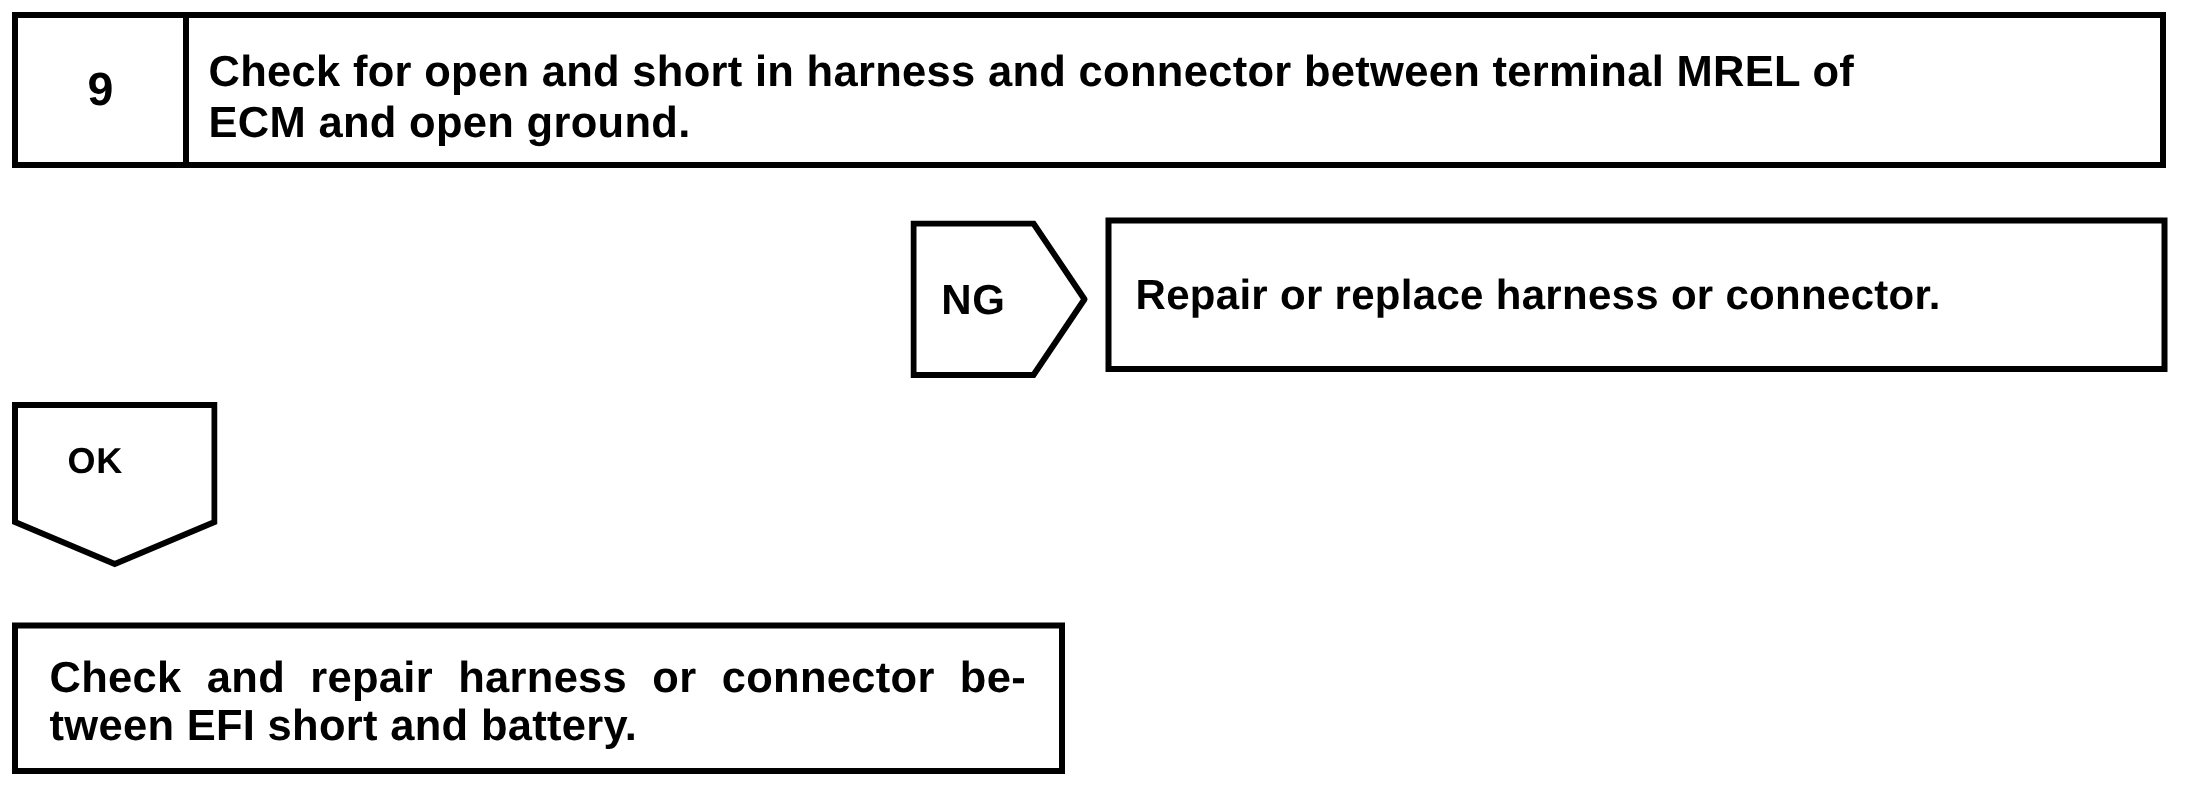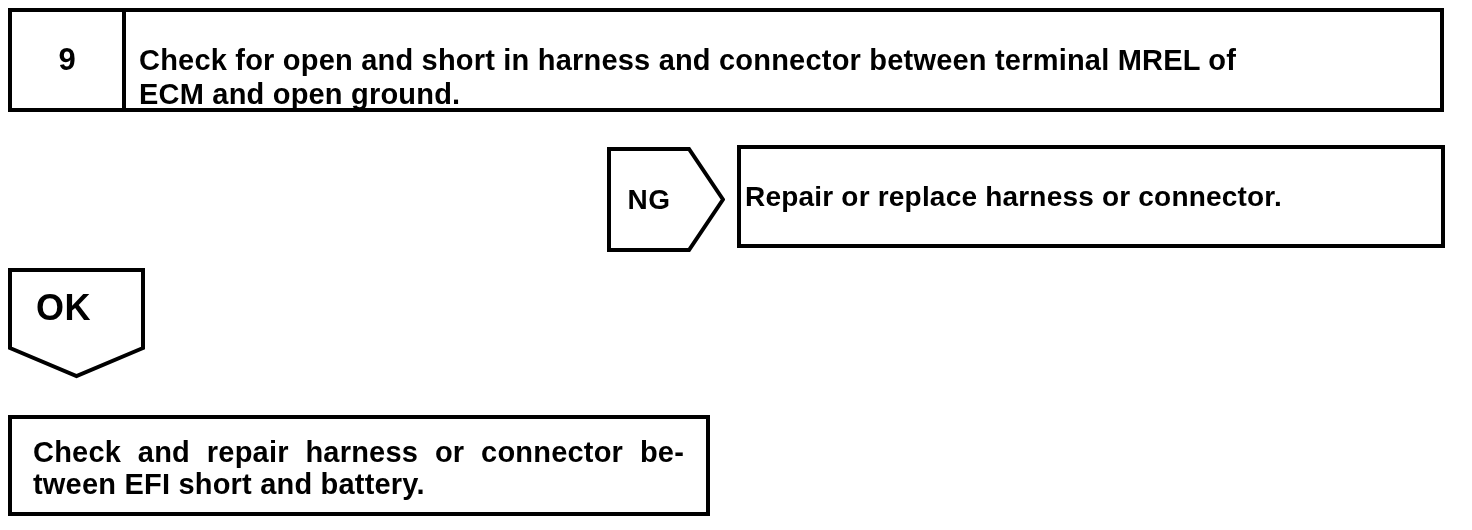--- a/index.html
+++ b/index.html
@@ -27,21 +27,21 @@
   .step-num {
     width: 114px;
     flex: 0 0 114px;
     border-right: 4px solid #000;
     display: flex;
     align-items: center;
     justify-content: center;
     font-size: 31px;
   }
   .step-text {
-    padding: 31px 18px 0 13px;
+    padding: 19px 18px 0 13px;
     font-size: 29px;
     line-height: 34px;
     letter-spacing: 0.2px;
     white-space: nowrap;
   }
 
   
   .ng-connector {
     position: absolute;
     left: 607px; top: 147px;
@@ -60,41 +60,41 @@
   }
 
   
   .ng-action-box {
     position: absolute;
     left: 737px; top: 145px;
     width: 708px; height: 103px;
     border: 4px solid #000;
     display: flex;
     align-items: center;
-    padding-left: 4px;
+    padding-left: 16px;
     font-size: 28px;
     letter-spacing: 0.2px;
     background: #fff;
   }
 
   
   .ok-connector {
     position: absolute;
     left: 8px; top: 268px;
     width: 137px; height: 111px;
   }
   .ok-connector svg { display: block; }
   .ok-label {
     position: absolute;
     left: 0; top: 0;
     width: 111px; height: 80px;
     display: flex;
     align-items: center;
     justify-content: center;
-    font-size: 36px;
+    font-size: 24px;
     letter-spacing: 0.5px;
     text-align: right;
   }
 
   
   .result-box {
     position: absolute;
     left: 8px; top: 415px;
     width: 702px; height: 101px;
     border: 4px solid #000;

